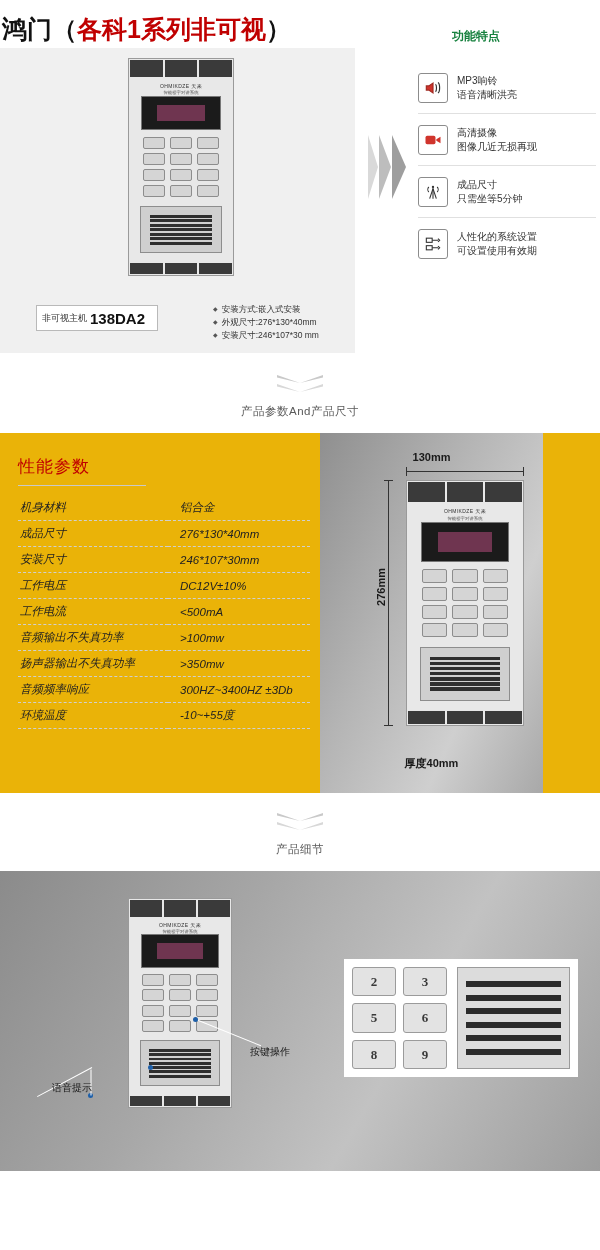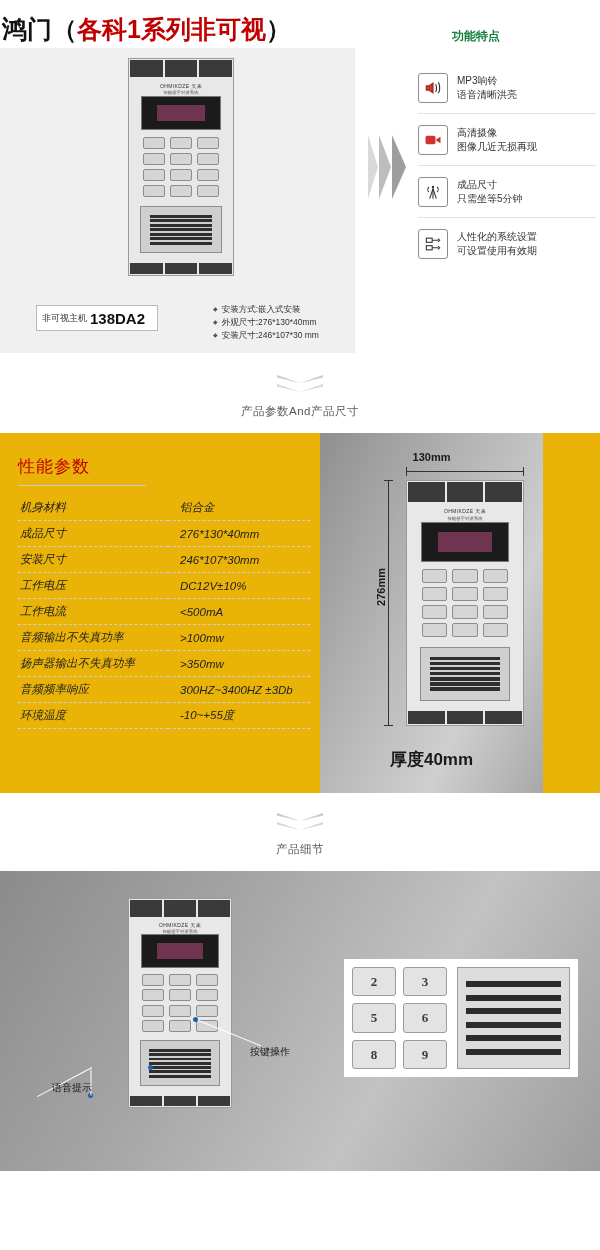--- a/index.html
+++ b/index.html
@@ -319,21 +319,21 @@
     font-size: 11px;
     font-weight: bold;
     color: #1a1a1a;
     transform: rotate(-90deg);
     transform-origin: center;
   }
   .dim-bottom-label {
     position: absolute;
     left: 0; right: 0; bottom: 22px;
     text-align: center;
-    font-size: 17px;
+    font-size: 11px;
     font-weight: bold;
     color: #1a1a1a;
   }
 
   
   .sec3 {
     position: relative;
     width: 600px;
     height: 300px;
     background: linear-gradient(120deg,#8b8b8b 0%,#a6a6a6 35%,#c2c2c2 65%,#9d9d9d 100%);

